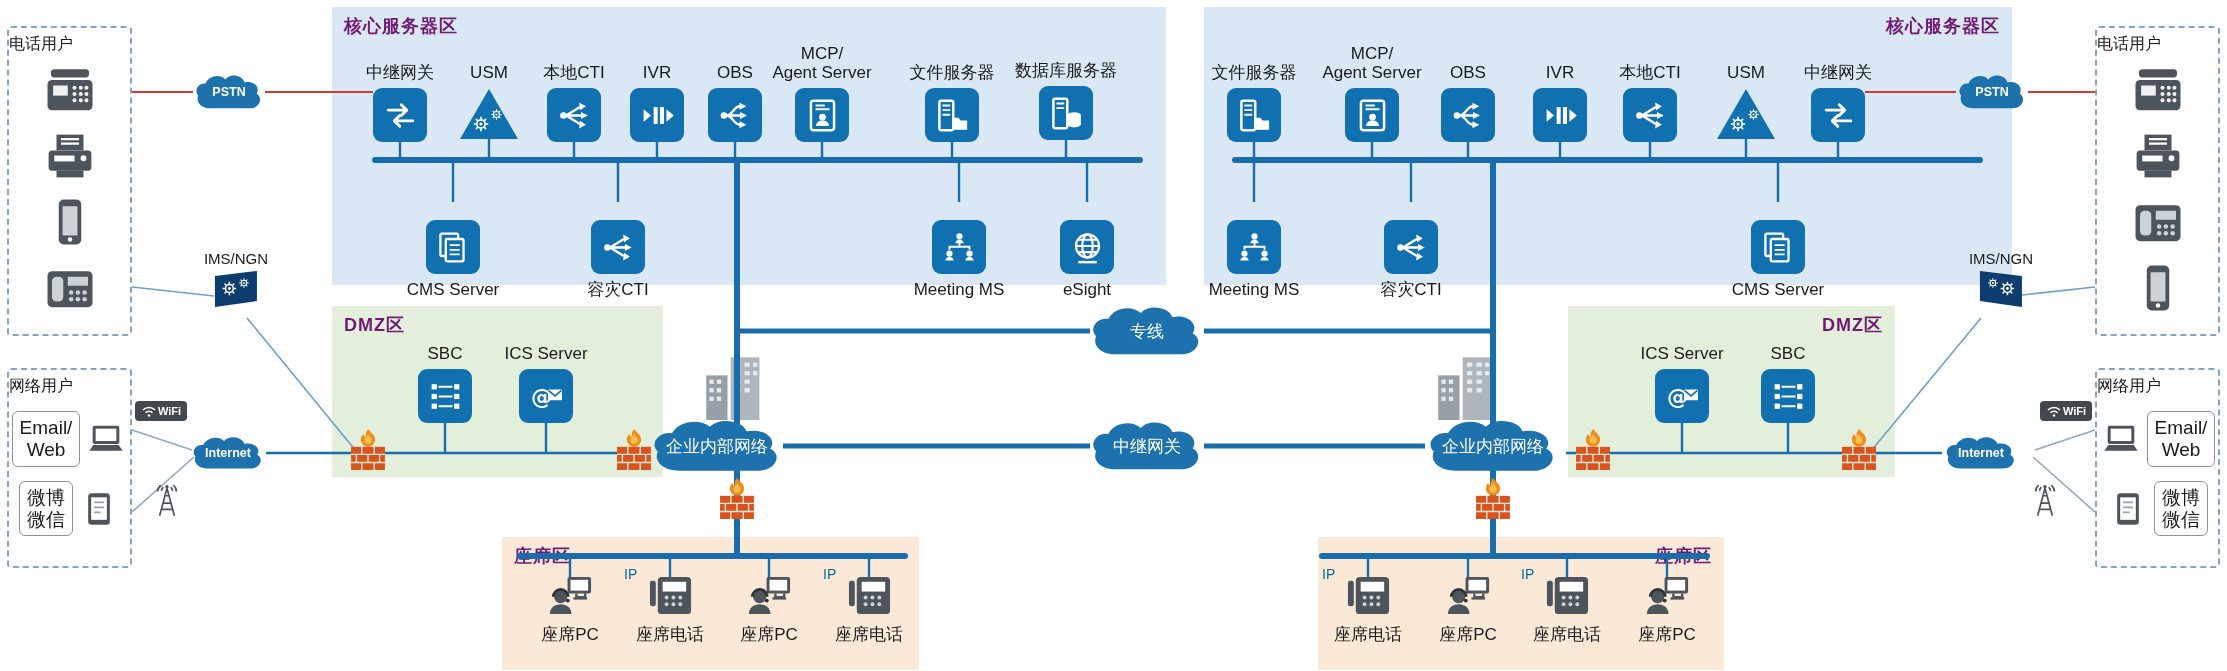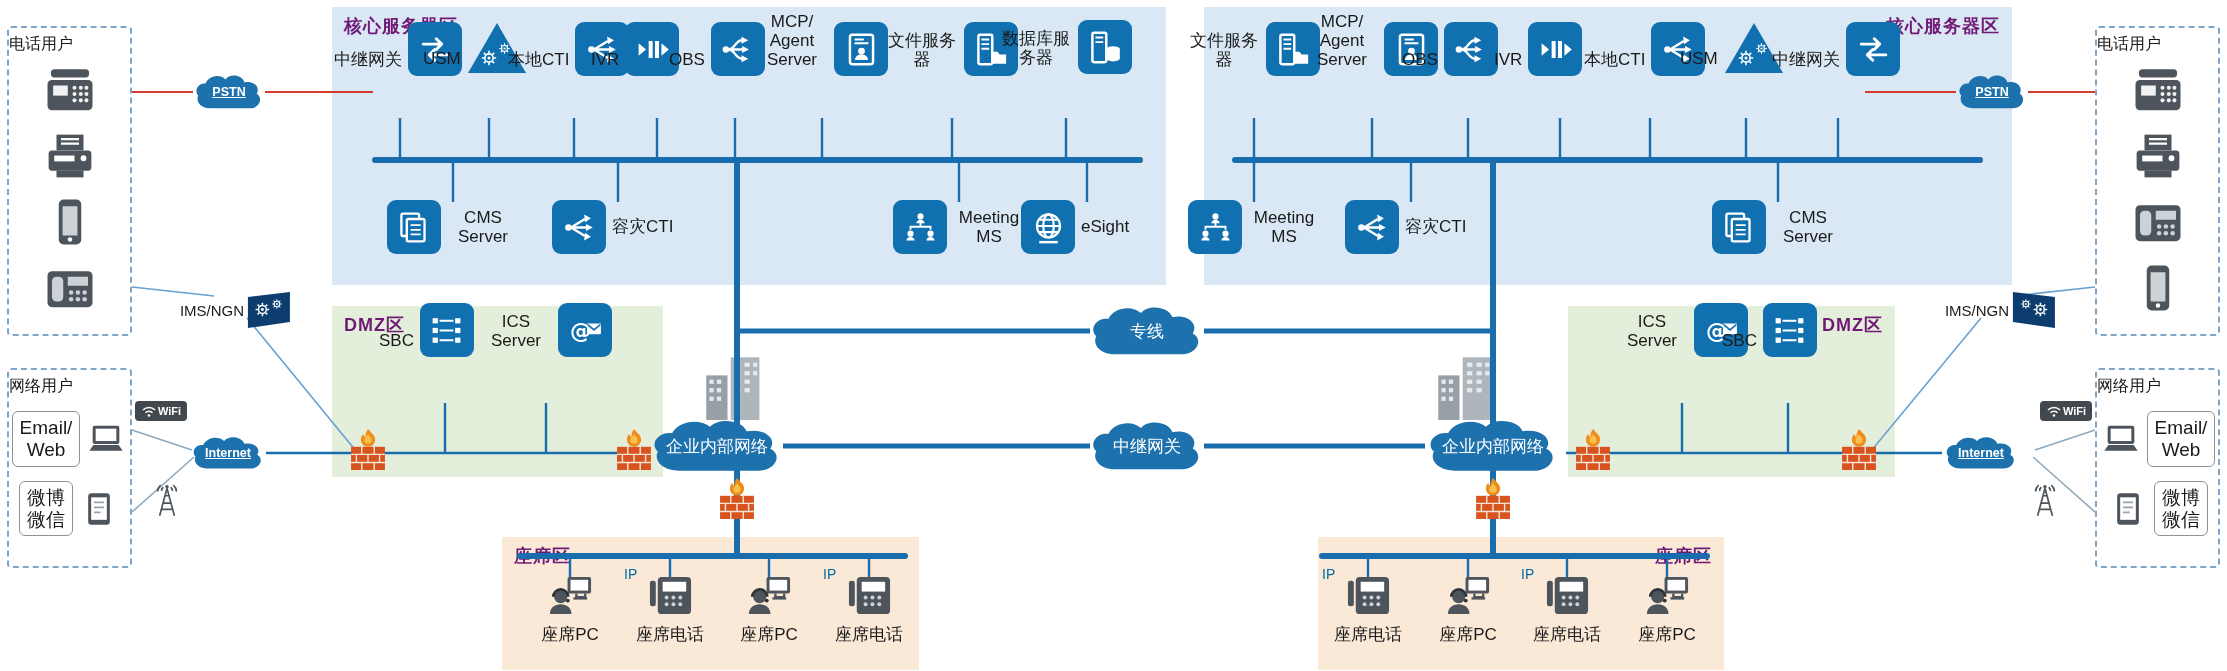--- a/index.html
+++ b/index.html
@@ -6,43 +6,43 @@
   .stage{position:relative;width:2227px;height:671px;background:#fff;overflow:hidden;
          font-family:"Liberation Sans","DejaVu Sans",sans-serif;color:#1a1a1a;}
   .zone{position:absolute;z-index:0;}
   .z-core{background:#d9e8f4;}
   .z-dmz{background:#e4efdb;}
   .z-agent{background:#fbe9d8;}
   .ztitle{position:absolute;top:7px;left:12px;font-size:18px;font-weight:bold;color:#701a75;letter-spacing:1px;}
   .zone.tr .ztitle{left:auto;right:12px;}
   .wires{position:absolute;left:0;top:0;z-index:1;}
   .city{position:absolute;z-index:1;}
-  .node{position:absolute;z-index:2;transform:translateX(-50%);display:flex;flex-direction:row;align-items:center;gap:6px;width:132px;}
+  .node{position:absolute;z-index:2;transform:translateX(-50%);display:flex;flex-direction:column;align-items:center;gap:6px;width:132px;margin-top:20px;}
   .nlabel{font-size:17px;line-height:1.12;text-align:center;white-space:pre-line;}
   .node.lt .nlabel{height:40px;display:flex;align-items:flex-end;justify-content:center;}
   .ibox{width:54px;height:54px;border-radius:9px;background:#1070b0;display:flex;align-items:center;justify-content:center;flex:none;}
   .ibox svg{width:37px;height:37px;}
   .tri{width:60px;height:52px;flex:none;}
   .cloud{position:absolute;z-index:3;transform:translate(-50%,-50%);display:flex;align-items:center;justify-content:center;}
   .cloud>svg{position:absolute;left:0;top:0;width:100%;height:100%;}
   .cloud span{position:relative;z-index:1;color:#fff;font-size:17px;white-space:nowrap;}
-  .cloud.sm span{font-size:12.5px;font-weight:bold;text-decoration:underline;}
+  .cloud.sm span{font-size:12.5px;font-weight:bold;}
   .fw{position:absolute;z-index:4;width:36px;height:41px;}
   .panel{position:absolute;z-index:2;border:2px dashed #7fa6c9;border-radius:4px;background:#fff;box-sizing:border-box;}
   .ptitle{font-size:16px;text-align:left;padding-top:6px;}
   .picol{display:flex;flex-direction:column;align-items:center;gap:12px;margin-top:8px;}
   .pico{width:54px;height:54px;}
   .wrow{display:flex;align-items:center;justify-content:center;gap:5px;margin-top:14px;}
   .wbox{border:1.6px solid #8b9298;border-radius:6px;padding:5px 7px;font-size:19px;line-height:1.15;white-space:pre-line;text-align:center;}
   .wicon{width:42px;height:40px;}
   .anode{position:absolute;z-index:2;transform:translateX(-50%);display:flex;flex-direction:column;align-items:center;gap:4px;width:96px;}
   .aicon{width:47px;height:47px;}
   .alabel{font-size:17px;white-space:nowrap;}
   .ipbadge{position:absolute;left:2px;top:-6px;font-size:14px;font-weight:normal;color:#0369a1;}
-  .ims{position:absolute;z-index:2;transform:translateX(-50%);display:flex;flex-direction:row;align-items:center;gap:2px;margin-top:40px;}
+  .ims{position:absolute;z-index:2;transform:translateX(-50%);display:flex;flex-direction:column;align-items:center;gap:2px;}
   .ims-label{font-size:15px;}
   .ims-icon{width:46px;height:40px;}
   .wifi{position:absolute;z-index:2;display:flex;align-items:center;gap:1px;background:#42484e;color:#fff;border-radius:4px;padding:3px 6px;font-size:11px;font-weight:bold;}
   .ant{position:absolute;z-index:2;width:30px;height:38px;}
 </style>
 </head>
 <body>
 
 <svg width="0" height="0" style="position:absolute">
   <symbol id="i-cloud" viewBox="0 0 120 70" preserveAspectRatio="none">

